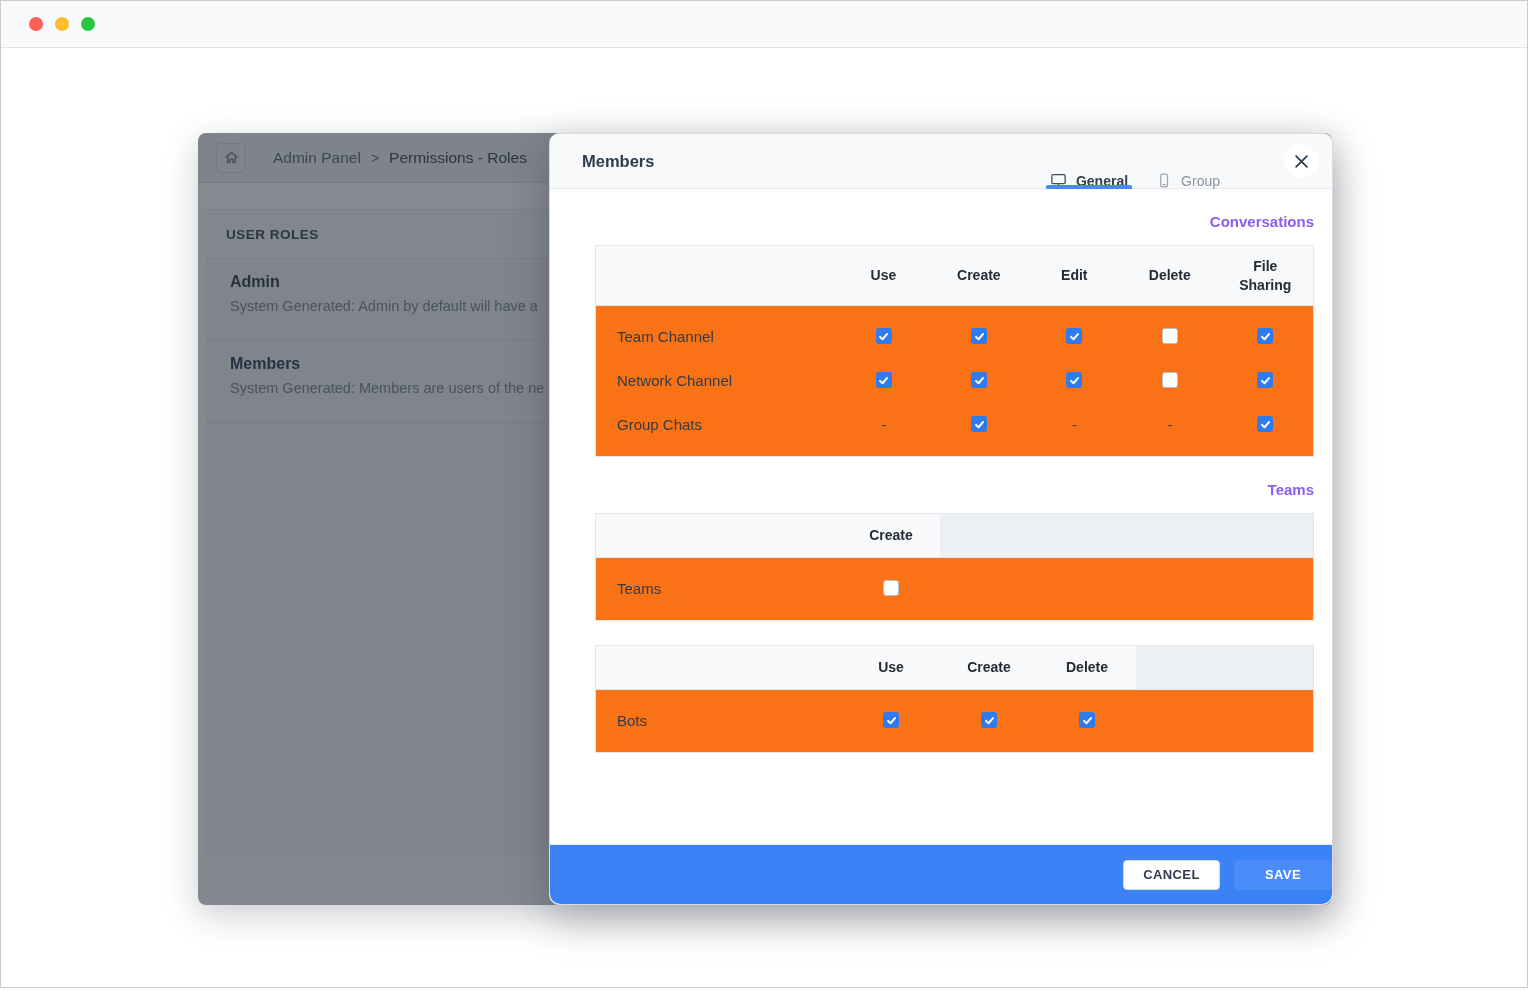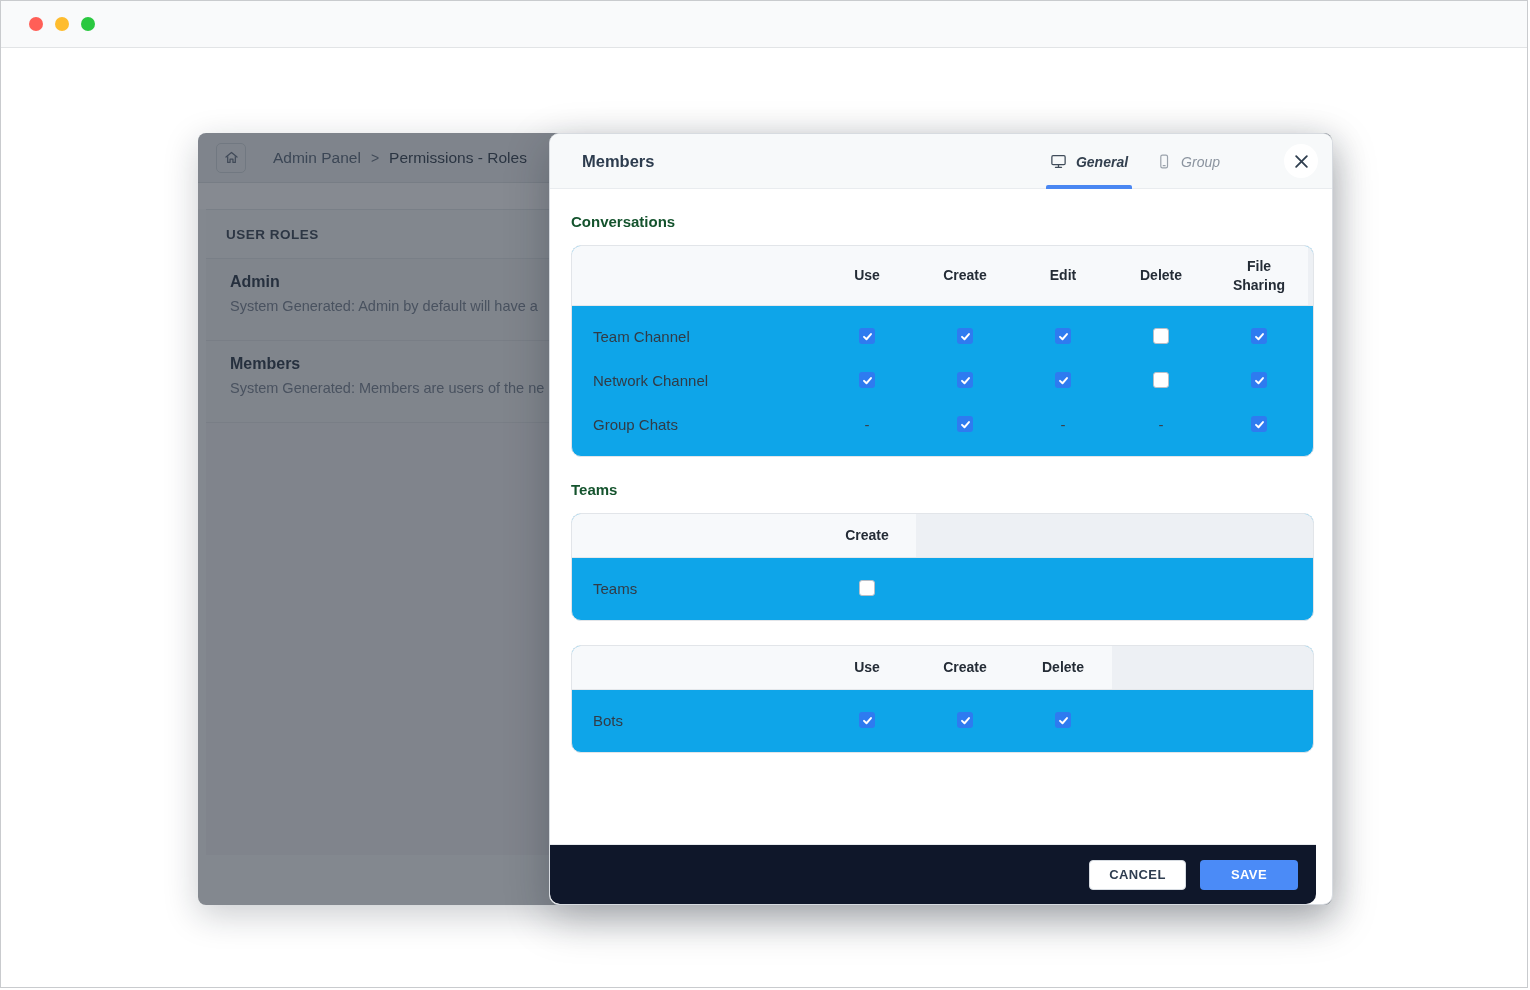--- a/index.html
+++ b/index.html
@@ -31,47 +31,47 @@
   .role-item { height:82px; background:#eef0f3; border-bottom:1px solid #dfe2e6; padding:14px 0 0 24px; cursor:pointer; }
   .role-name { font-size:16px; font-weight:bold; color:#2f3c4d; margin-bottom:7px; }
   .role-desc { font-size:14.5px; color:#7a8494; white-space:nowrap; overflow:hidden; }
   .backdrop { position:absolute; inset:0; background:rgba(30,37,50,.53); }
 
   
   .modal { position:absolute; left:548px; top:85px; width:784px; height:772px; background:#fff; border:1px solid #d7dbe0; border-radius:10px; box-shadow:0 14px 44px rgba(20,28,40,.28); overflow:hidden; }
   .modal-header { position:relative; height:55px; background:#f7f9fa; border-bottom:1px solid #e9ecef; display:flex; align-items:center; padding:0 20px 0 32px; }
   .modal-title { font-size:16.5px; font-weight:bold; color:#2d3c4e; }
   .tabs { position:absolute; right:112px; top:0; height:55px; display:flex; gap:28px; }
-  .tab { position:relative; height:55px; display:flex; align-items:center; gap:9px; cursor:pointer;font-style:italic; }
+  .tab { position:relative; height:55px; display:flex; align-items:flex-end; gap:9px; cursor:pointer; }
   .tab .tab-label { font-size:14px; color:#8b949f; }
   .tab.active .tab-label { color:#33404f; font-weight:bold; }
   .tab.active::after { content:""; position:absolute; left:-4px; right:-4px; bottom:0; height:4px; background:#4a87f2; border-radius:2px 2px 0 0; }
   .close-btn { position:absolute; right:14px; top:10px; width:34px; height:34px; border:none; border-radius:50%; background:#fff; display:flex; align-items:center; justify-content:center; cursor:pointer; }
 
   .modal-body { position:absolute; top:55px; left:0; right:0; height:657px; overflow:hidden; padding:0 18px 0 21px; }
   .perm-section { margin-top:24px; }
-  .section-heading { font-size:15px; font-weight:bold; color:#14532d; margin-bottom:15px; }
-
-  .perm-table { border:1px solid #e2e5e9; border-radius:10px; overflow:hidden; background:#0ea5e9; }
+  .section-heading { font-size:15px; font-weight:bold; color:#8b5cf6; margin-bottom:15px;text-align:right; }
+
+  .perm-table { border:1px solid #e2e5e9; border-radius:0; overflow:hidden; background:#f97316;margin-left:24px; }
   .thead { display:flex; background:#edf0f4; border-bottom:1px solid #e5e8eb; height:44px; }
   .thead.tall { height:60px; }
   .th-label { width:246px; background:#f7f9fb; }
   .th { width:98px; background:#f7f9fb; display:flex; align-items:center; justify-content:center; }
   .th span { display:inline-block; max-width:70px; text-align:center; font-size:14px; font-weight:bold; color:#242c36; line-height:1.35; }
   .th-filler { flex:1; background:#edf0f4; }
   .tbody { padding:8px 0 10px; }
   .trow { display:flex; align-items:center; height:44px; }
   .row-label { width:246px; padding-left:21px; font-size:15px; color:#323b46; }
   .tcell { width:98px; display:flex; align-items:center; justify-content:center; }
   .dash { font-size:15px; color:#3a424c; }
   .cbx { width:16px; height:16px; border-radius:3px; display:flex; align-items:center; justify-content:center; cursor:pointer; }
   .cbx.checked { background:#2e7bf0; }
   .cbx.unchecked { background:#fff; border:1.5px solid #b9bfc8; }
 
-  .modal-footer { position:absolute; left:0; right:16px; bottom:0; height:60px; background:#0f172a; border-top:1px solid #e7eaed; display:flex; align-items:center; justify-content:flex-end; gap:14px; padding-right:18px; border-radius:0 0 10px 10px; }
+  .modal-footer { position:absolute; left:0; right:0; bottom:0; height:60px; background:#3b82f6; border-top:1px solid #e7eaed; display:flex; align-items:center; justify-content:flex-end; gap:14px; border-radius:0 0 10px 10px; }
   .btn { height:30px; border-radius:4px; font-size:13px; font-weight:bold; letter-spacing:.4px; cursor:pointer; font-family:inherit; }
   .btn.cancel { width:97px; background:#fff; border:1px solid #d6dbe1; color:#2f3d50; }
   .btn.save { width:98px; background:#4b8bf7; border:none; color:#fff; }
 
   svg { display:block; }
 </style>
 </head>
 <body>
 
 <div class="page">

